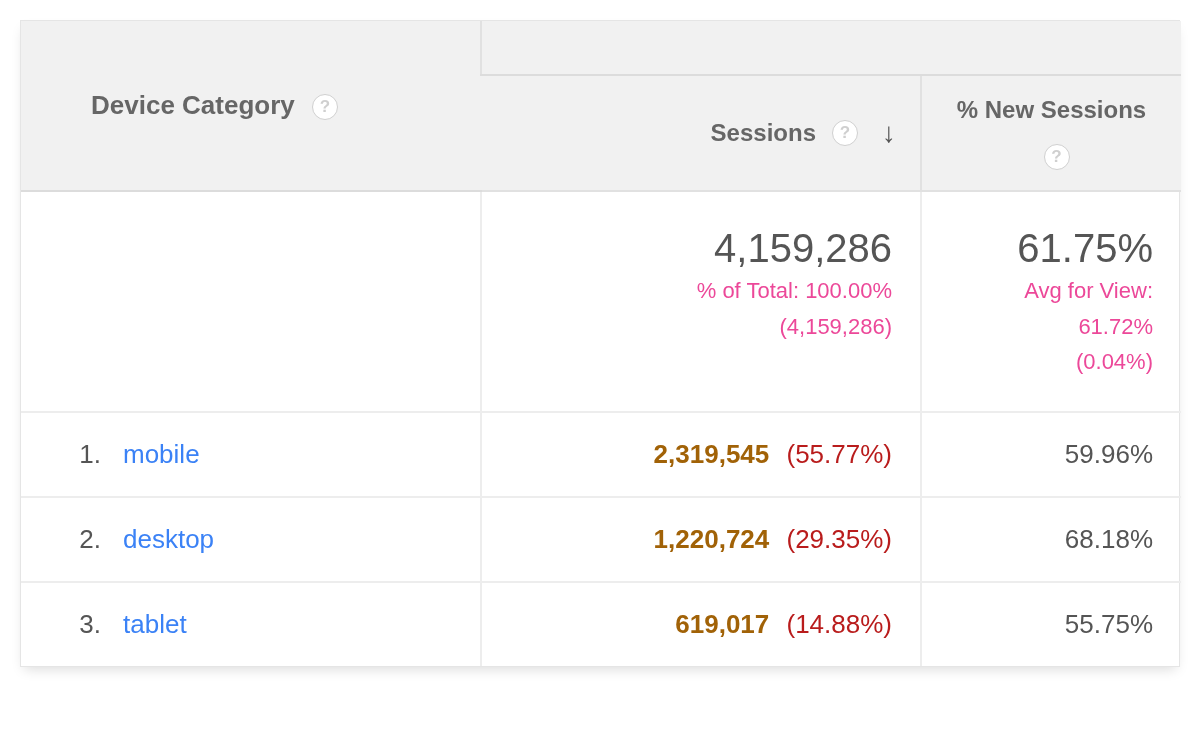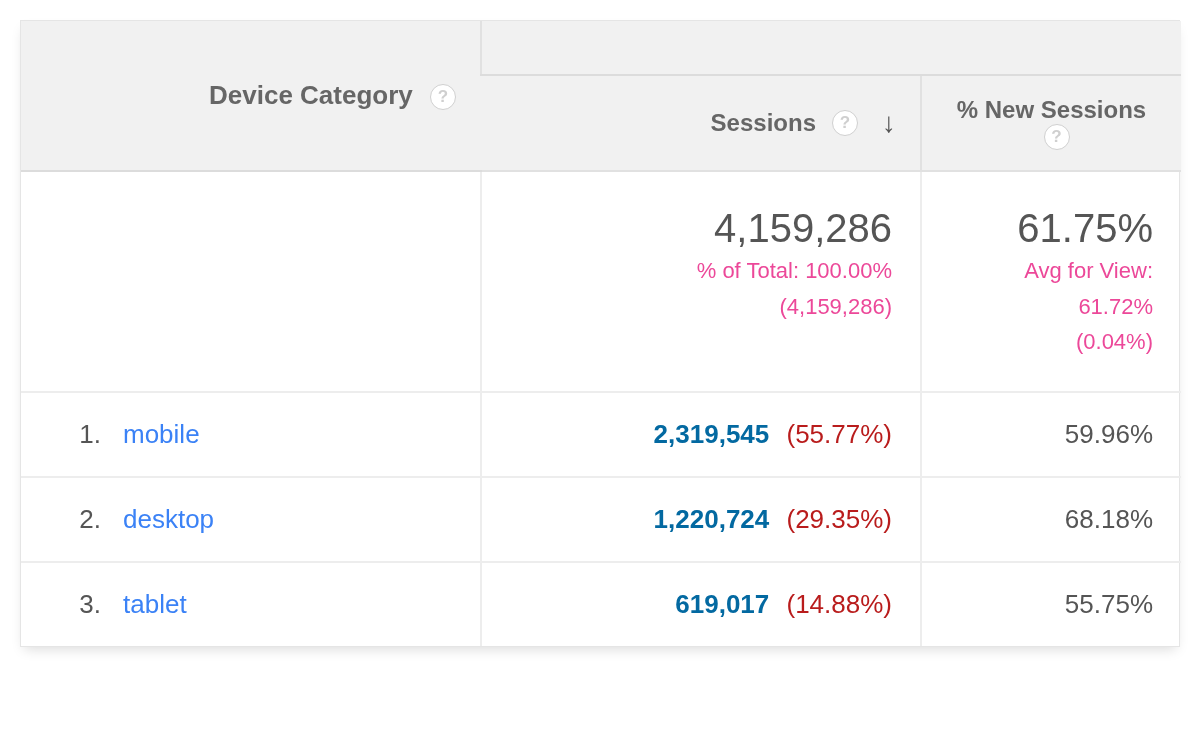--- a/index.html
+++ b/index.html
@@ -30,21 +30,21 @@
     thead th {
       background: #f1f1f1;
       color: #666;
       font-weight: 700;
       font-size: 24px;
       padding: 20px 24px;
       vertical-align: middle;
       border-bottom: 2px solid #e1e1e1;
     }
     thead tr:first-child th:first-child {
-      text-align: right;
+      text-align: left;
       padding-left: 70px;
       font-size: 26px;
     }
     thead tr:first-child th {
       border-bottom: 2px solid #dcdcdc;
     }
     thead th + th { border-left: 2px solid #e1e1e1; }
 
     .help {
       display: inline-flex;
@@ -67,21 +67,21 @@
       margin-left: 18px;
       font-weight: 700;
       vertical-align: middle;
     }
     .metric-header-inner {
       display: flex;
       align-items: center;
       justify-content: flex-end;
       gap: 6px;
     }
-    .center-col .metric-header-inner { flex-direction: column; gap: 0; text-align: center; }
+    .center-col .metric-header-inner { flex-direction: column; gap: 20px; text-align: center; }
     .center-col { text-align: center !important; }
 
     
     .summary td {
       border-bottom: 2px solid #ededed;
       padding: 34px 28px 34px 11px;
       text-align: right;
       vertical-align: top;
     }
     .summary td + td,
@@ -106,21 +106,21 @@
       border-bottom: 2px solid #ededed;
       padding: 26px 28px;
       font-size: 26px;
       color: #555;
     }
     tbody.data tr:last-child td { border-bottom: none; }
     .dim-cell { display: flex; gap: 22px; align-items: baseline; padding-left: 20px;}
     .rank { color: #555; width: 32px; text-align: right; }
     .dim-label { color: #3b82f6; }
     .val-cell { text-align: right; }
-    .val-strong { font-weight: 700; color: #0369a1; }
+    .val-strong { font-weight: 700; color: #a16207; }
     .val-paren  { color: #b91c1c; margin-left: 10px; }
   </style>
 </head>
 <body>
 
 <div class="table-wrap">
   <table>
     <colgroup>
       <col class="c-dim">
         <col class="c-sessions">

